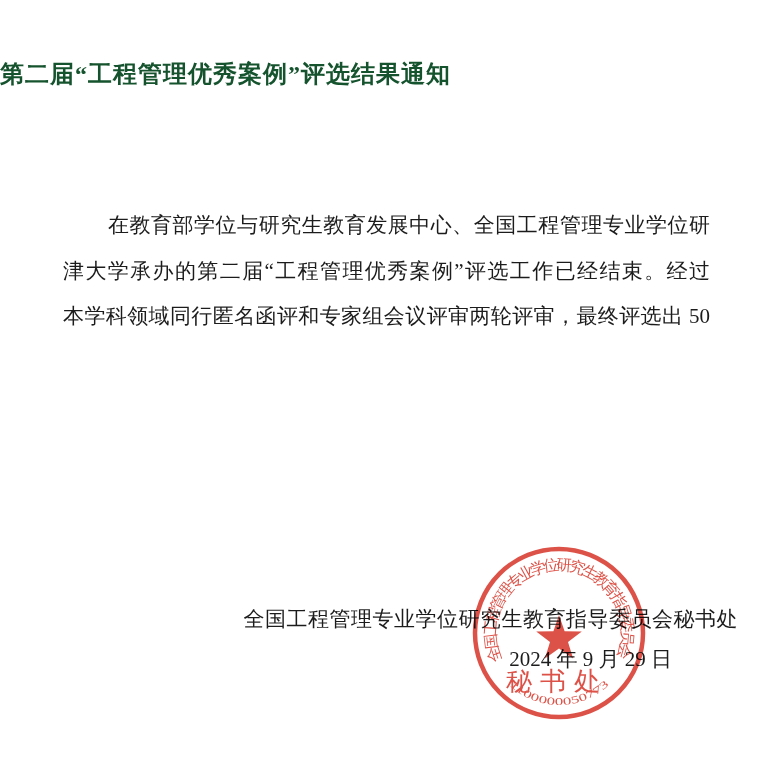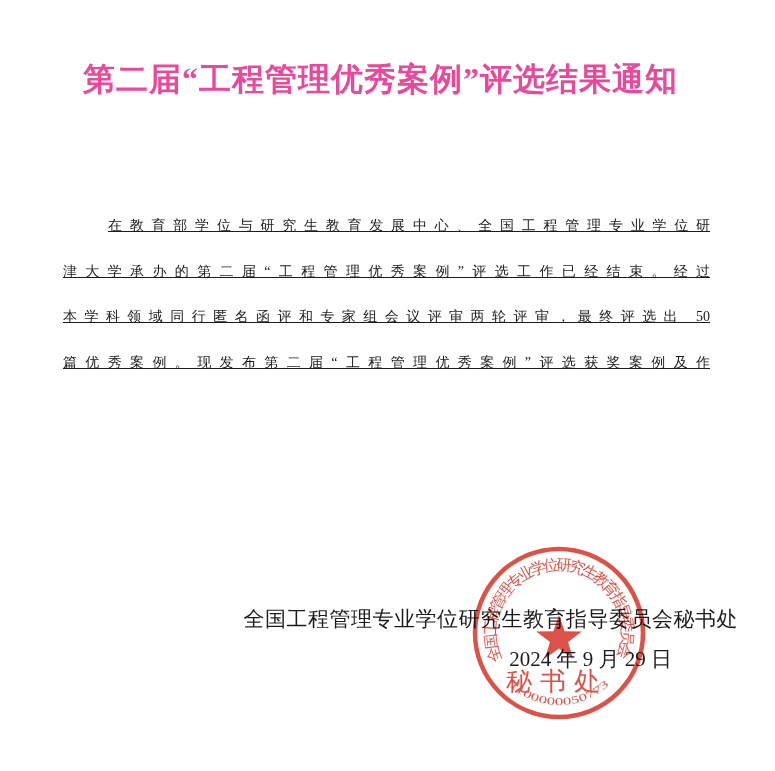--- a/index.html
+++ b/index.html
@@ -7,39 +7,37 @@
     width: 775px; height: 771px;
     background: #ffffff;
     position: relative;
     overflow: hidden;
     font-family: "Liberation Serif", "DejaVu Serif", serif;
     color: #1c1c1c;
   }
   .doc-title {
     position: absolute;
     top: 58px; left: 0; right: 14px;
-    text-align: center;
-    font-size: 32px;
+    font-size: 24px;
     font-weight: 700;
-    color: #ec4899;
+    color: #14532d;
     letter-spacing: 1px;
   }
   .body-block {
     position: absolute;
     top: 203px; left: 63px; width: 647px;
   }
   .body-line {
     height: 45.5px;
     line-height: 45.5px;
-    font-size: 14px;
+    font-size: 21px;
     text-align: justify;
     text-align-last: justify;
     text-justify: inter-character;
     white-space: nowrap;
-    text-decoration: underline;
   }
   .body-line.first { text-indent: 45px; }
   .body-line.last { text-align-last: left; white-space: normal; }
   .signature-line {
     position: absolute;
     top: 605px; left: 0; right: 0;
     padding-right: 37px;
     text-align: right;
     font-size: 21px;
     letter-spacing: 0.5px;
@@ -65,21 +63,20 @@
 </style>
 </head>
 <body>
 
 <div class="doc-title">第二届“工程管理优秀案例”评选结果通知</div>
 
 <div class="body-block">
   <div class="body-line first">在教育部学位与研究生教育发展中心、全国工程管理专业学位研</div>
   <div class="body-line">津大学承办的第二届“工程管理优秀案例”评选工作已经结束。经过</div>
   <div class="body-line">本学科领域同行匿名函评和专家组会议评审两轮评审，最终评选出 50</div>
-  <div class="body-line">篇优秀案例。现发布第二届“工程管理优秀案例”评选获奖案例及作</div>
 </div>
 
 <div class="signature-line">全国工程管理专业学位研究生教育指导委员会秘书处</div>
 
 <div class="date-line">2024 年 9 月 29 日</div>
 
 <svg class="seal" viewBox="0 0 178 178" xmlns="http://www.w3.org/2000/svg">
   <defs>
     <path id="ringPath" d="M 31.9 115.6 A 63 63 0 1 1 146.1 115.6" fill="none"></path>
     <path id="serialPath" d="M 33.8 135.3 A 72 72 0 0 0 144.2 135.3" fill="none"></path>

